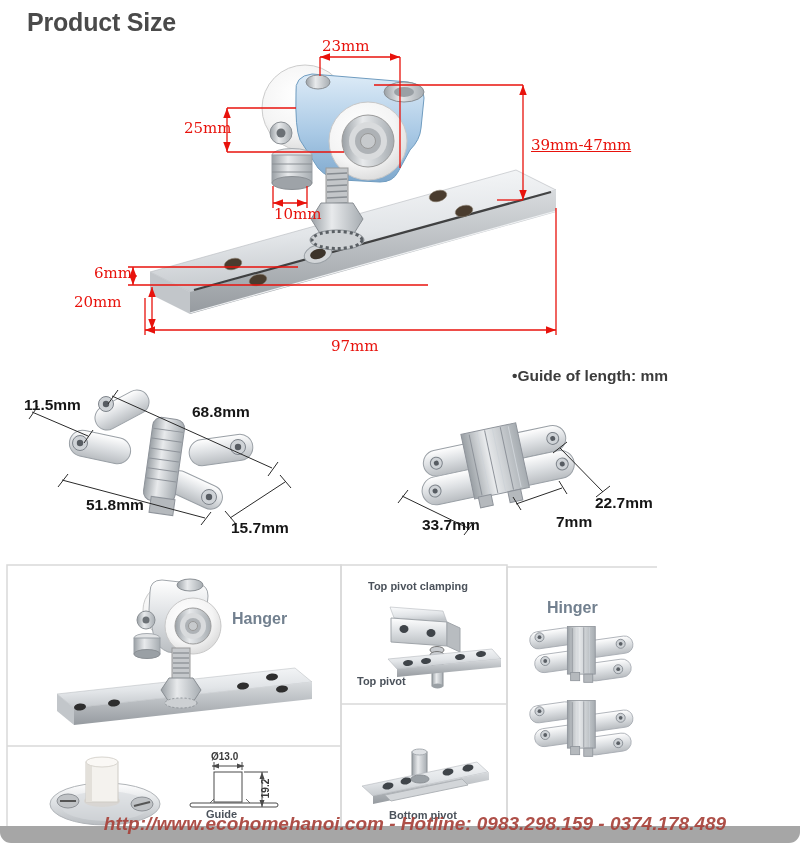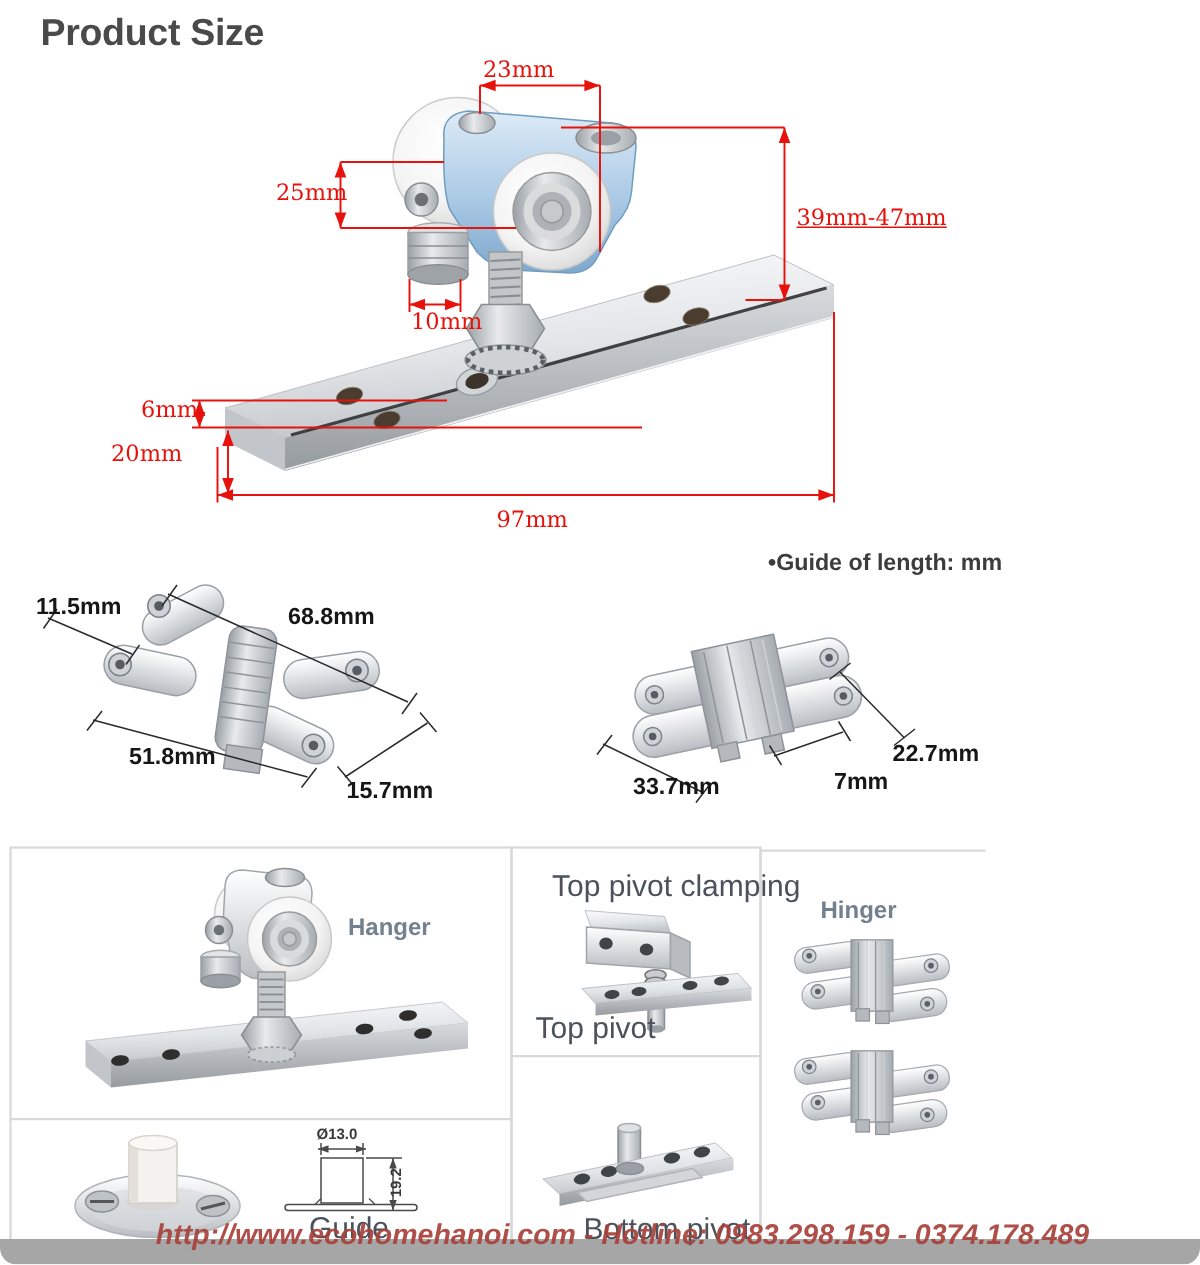--- a/index.html
+++ b/index.html
@@ -5,21 +5,21 @@
   html,body{margin:0;padding:0;background:#fff;}
   #canvas{position:relative;width:800px;height:843px;background:#ffffff;overflow:hidden;
           font-family:"Liberation Sans",sans-serif;border-radius:11px;}
   #artwork{position:absolute;left:0;top:0;}
   .lbl{position:absolute;white-space:nowrap;line-height:1.1;}
   .page-title{font-size:25px;font-weight:600;color:#4a4a4a;letter-spacing:-0.2px;}
   .dim-red{font-family:"DejaVu Serif",serif;font-size:15px;color:#e8120c;}
   .dim-black{font-weight:700;font-size:15.5px;color:#161616;}
   .unit-note{font-weight:700;font-size:15.5px;color:#3c3c3c;}
   .part-label{font-weight:700;font-size:16px;color:#72808f;}
-  .part-label-dark{font-weight:400;font-size:20px;color:#4b525b;}
+  .part-label-dark{font-weight:700;font-size:11px;color:#4b525b;}
   .tech-dim{font-weight:700;font-size:10px;color:#3a3a3a;}
   .rot90{transform:rotate(-90deg);transform-origin:center center;}
   .footer-text{font-weight:700;font-style:italic;font-size:19px;color:#a8423a;
                width:650px;text-align:center;opacity:.92;}
 </style>
 </head>
 <body>
 
 <div id="canvas">
 

